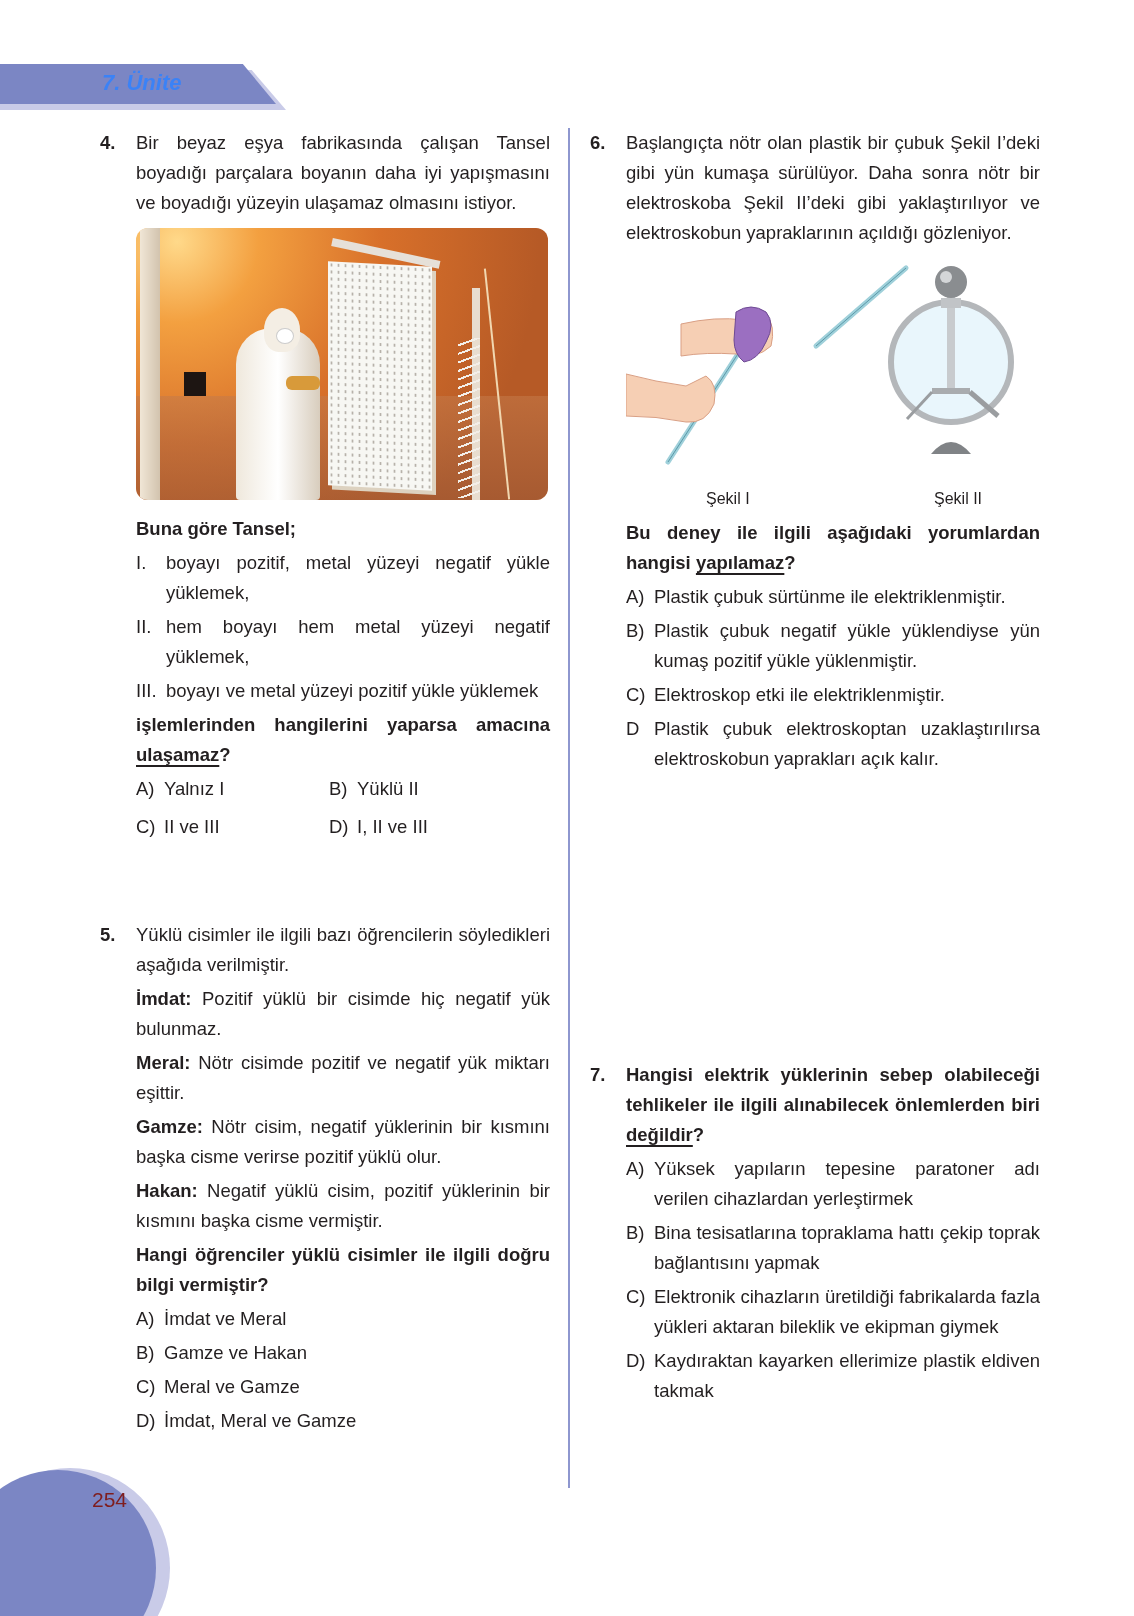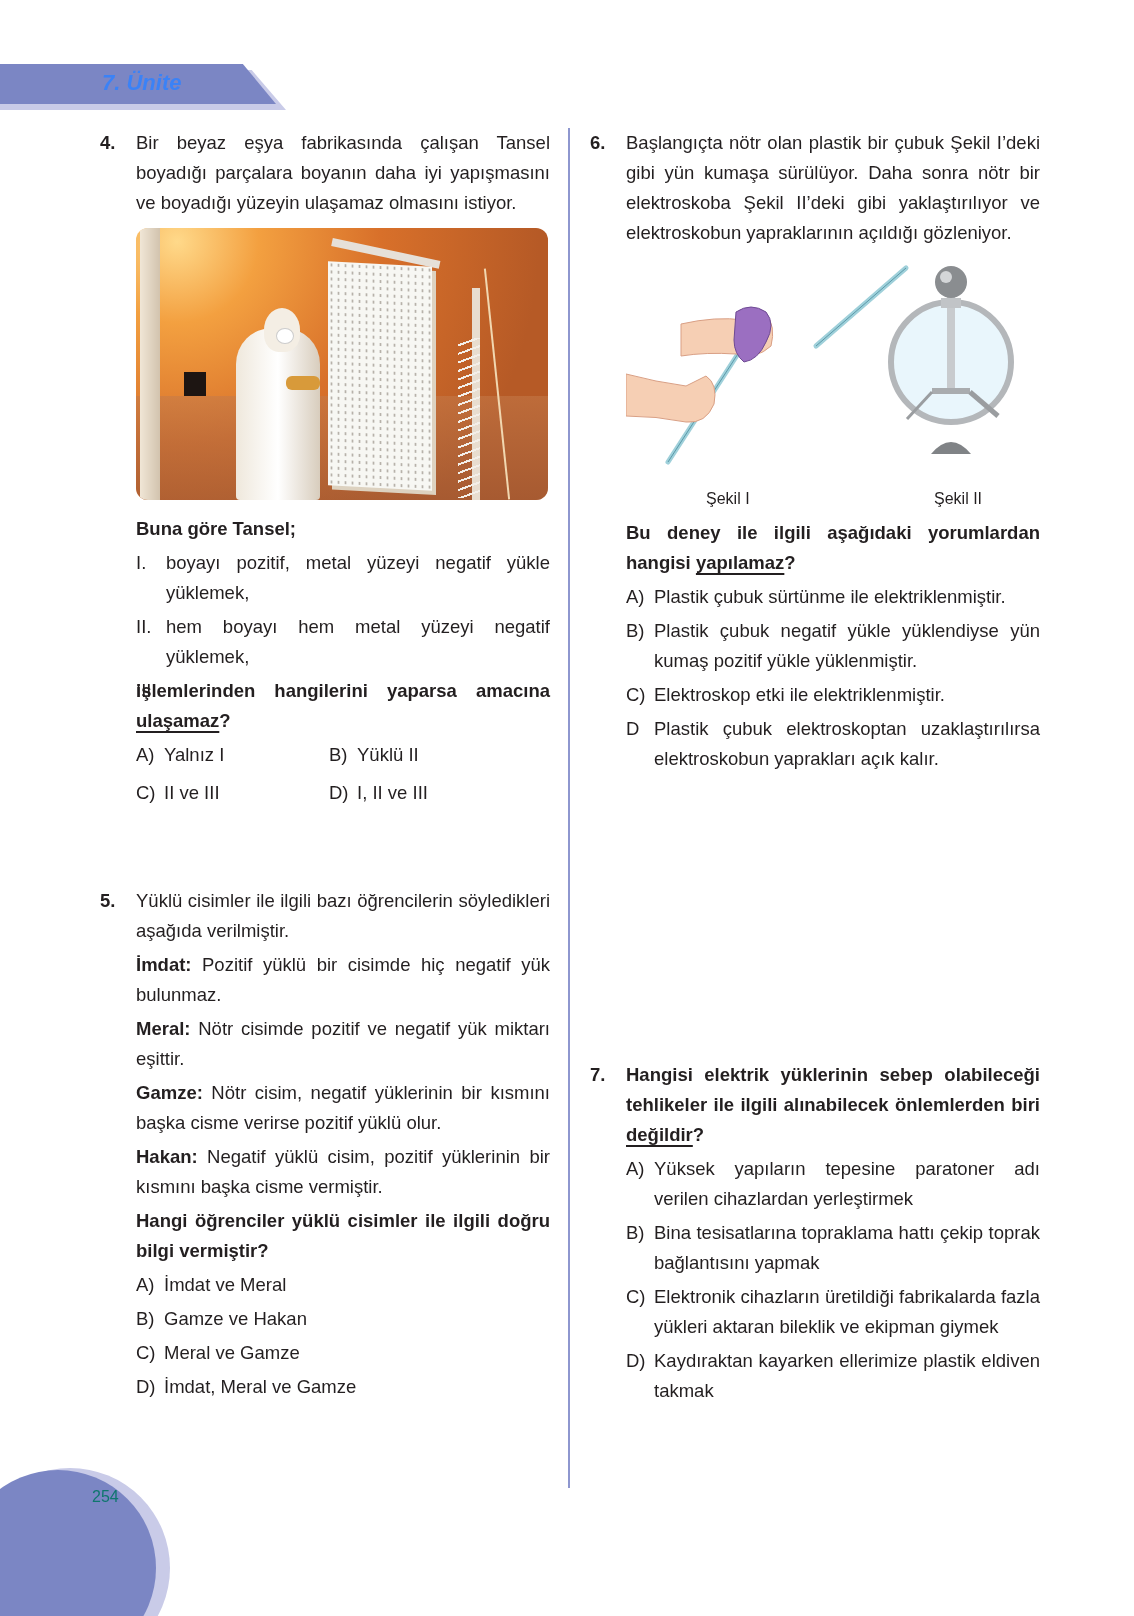--- a/index.html
+++ b/index.html
@@ -53,21 +53,21 @@
   
   .figs { position: relative; width: 430px; height: 222px; margin-top: 16px; }
   .fig-label { position: absolute; top: 220px; font-size: 16px; }
   .fig-label.l1 { left: 80px; }
   .fig-label.l2 { left: 308px; }
 
   
   .page-num-wrap { position: absolute; left: 0; top: 1464px; width: 176px; height: 152px; }
   .page-num-bg2 { position: absolute; left: -30px; top: 4px; width: 200px; height: 200px; border-radius: 50%; background: #c9cbe8; }
   .page-num-bg1 { position: absolute; left: -40px; top: 6px; width: 196px; height: 196px; border-radius: 50%; background: #7b86c4; }
-  .page-num { position: absolute; left: 92px; top: 24px; color: #0f766e; font-size: 16px; }
+  .page-num { position: absolute; left: 92px; top: 24px; color: #7f1d1d; font-size: 21px; }
 </style>
 </head>
 <body>
 
 <div class="unit-banner">
   <div class="shadow"></div>
   <div class="main"></div>
   <span class="label">7. Ünite</span>
 </div>
 
@@ -98,20 +98,21 @@
     <div class="list-item">
       <span class="lbl">I.</span>
       <span>boyayı pozitif, metal yüzeyi negatif yükle yüklemek,</span>
     </div>
     <div class="list-item">
       <span class="lbl">II.</span>
       <span>hem boyayı hem metal yüzeyi negatif yüklemek,</span>
     </div>
     <div class="list-item">
       <span class="lbl">III.</span>
+      <span>boyayı ve metal yüzeyi pozitif yükle yüklemek</span>
     </div>
     <p class="bold">
       <span>işlemlerinden hangilerini yaparsa amacına </span><span class="u">ulaşamaz</span><span>?</span>
     </p>
     <div class="opts-grid">
       <div class="opt"><span class="lbl">A)</span><span>Yalnız I</span></div>
       <div class="opt"><span class="lbl">B)</span><span>Yüklü II</span></div>
       <div class="opt"><span class="lbl">C)</span><span>II ve III</span></div>
       <div class="opt"><span class="lbl">D)</span><span>I, II ve III</span></div>
     </div>

